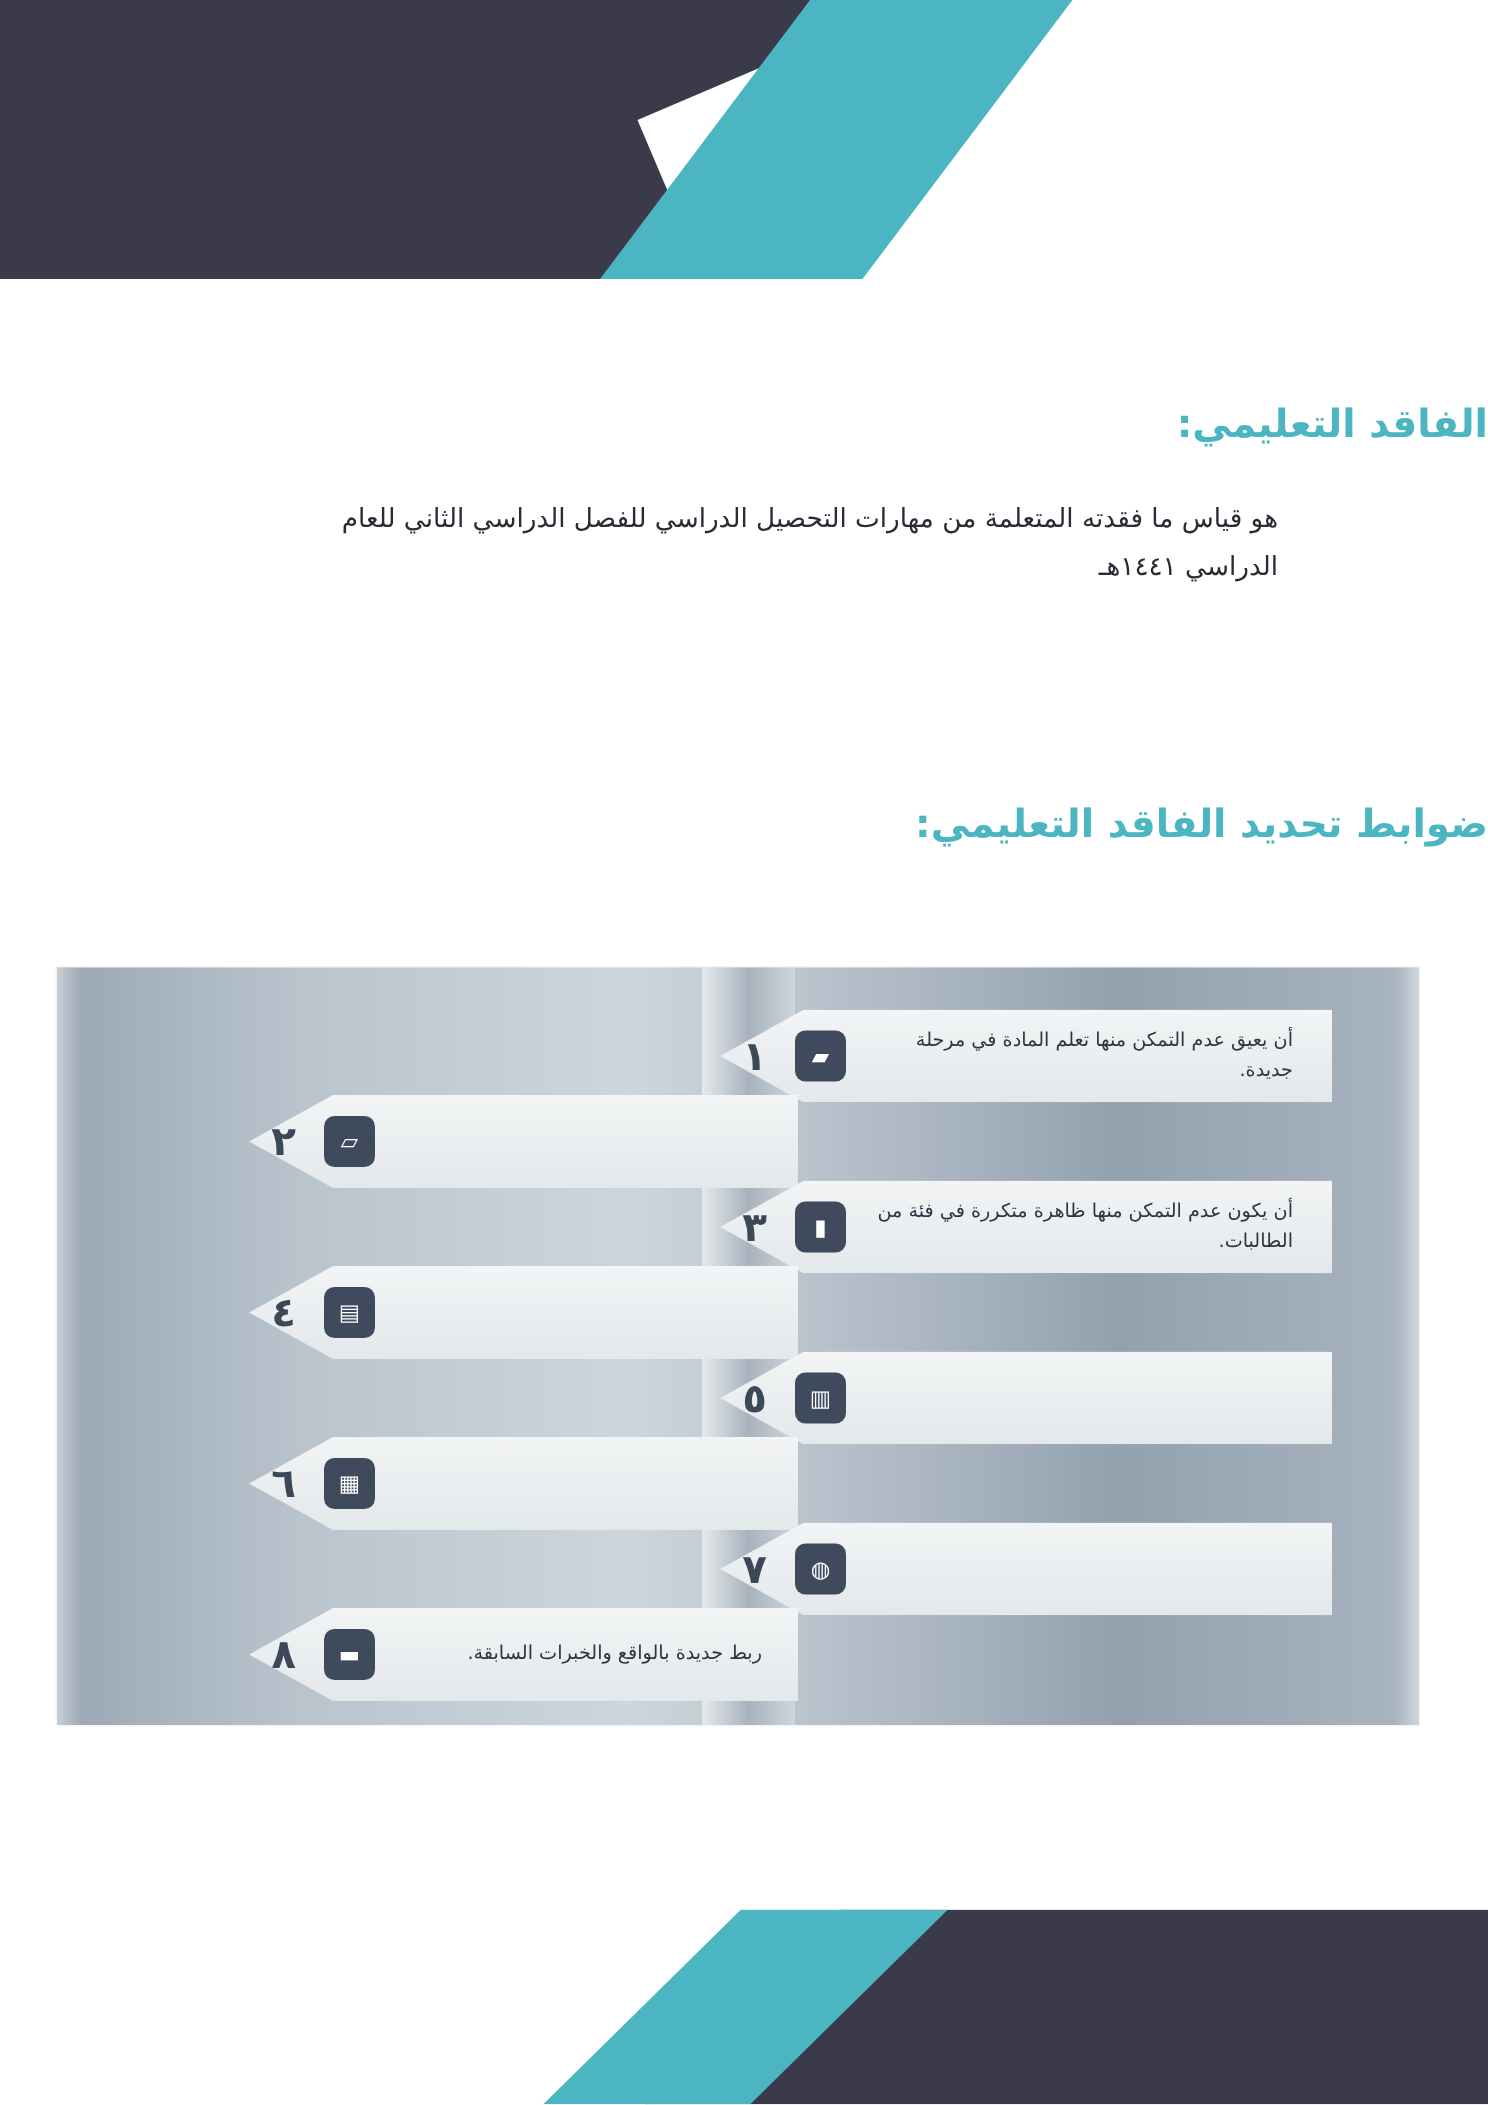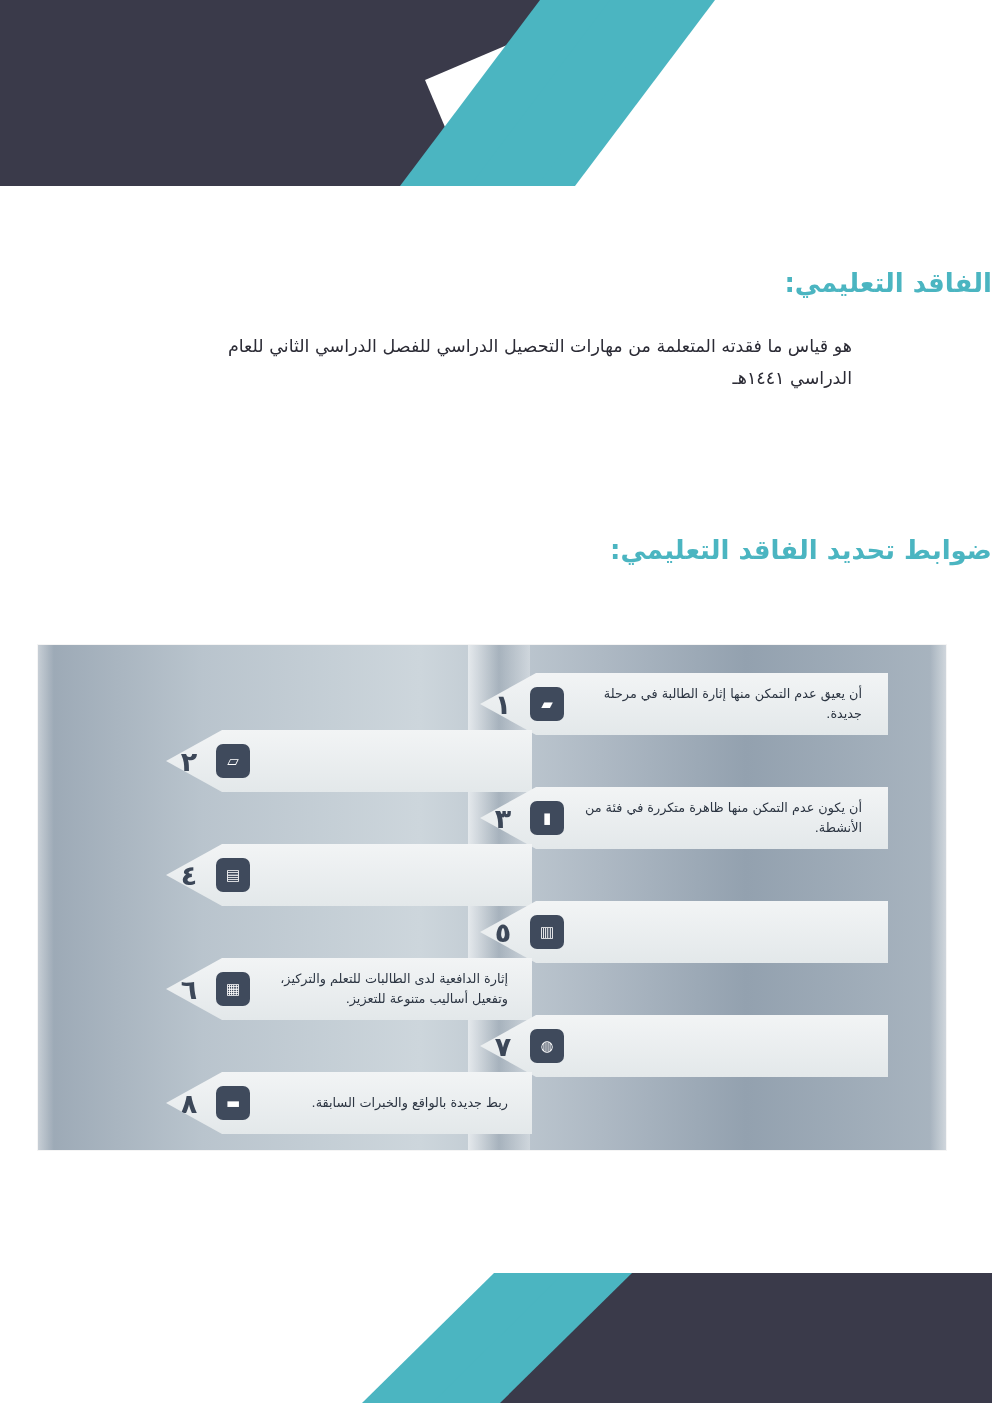--- a/index.html
+++ b/index.html
@@ -129,48 +129,47 @@
 </div>
 
 <div class="panel">
   <div class="edge-left"></div>
   <div class="spine"></div>
   <div class="edge-right"></div>
 
   <div class="arrow right" style="top:28px;">
     <div class="num">١</div>
     <div class="badge">▰</div>
-    <div class="atext">أن يعيق عدم التمكن منها إثارة الطالبة في مرحلة جديدة.</div>
+    <div class="atext">أن يعيق عدم التمكن منها تعلم المادة في مرحلة جديدة.</div>
   </div>
 
   <div class="arrow left" style="top:85px;">
     <div class="num">٢</div>
     <div class="badge">▱</div>
   </div>
 
   <div class="arrow right" style="top:142px;">
     <div class="num">٣</div>
     <div class="badge">▮</div>
-    <div class="atext">أن يكون عدم التمكن منها ظاهرة متكررة في فئة من الأنشطة.</div>
+    <div class="atext">أن يكون عدم التمكن منها ظاهرة متكررة في فئة من الطالبات.</div>
   </div>
 
   <div class="arrow left" style="top:199px;">
     <div class="num">٤</div>
     <div class="badge">▤</div>
   </div>
 
   <div class="arrow right" style="top:256px;">
     <div class="num">٥</div>
     <div class="badge">▥</div>
   </div>
 
   <div class="arrow left" style="top:313px;">
     <div class="num">٦</div>
     <div class="badge">▦</div>
-    <div class="atext">إثارة الدافعية لدى الطالبات للتعلم والتركيز، وتفعيل أساليب متنوعة للتعزيز.</div>
   </div>
 
   <div class="arrow right" style="top:370px;">
     <div class="num">٧</div>
     <div class="badge">◍</div>
   </div>
 
   <div class="arrow left" style="top:427px;">
     <div class="num">٨</div>
     <div class="badge">▬</div>

